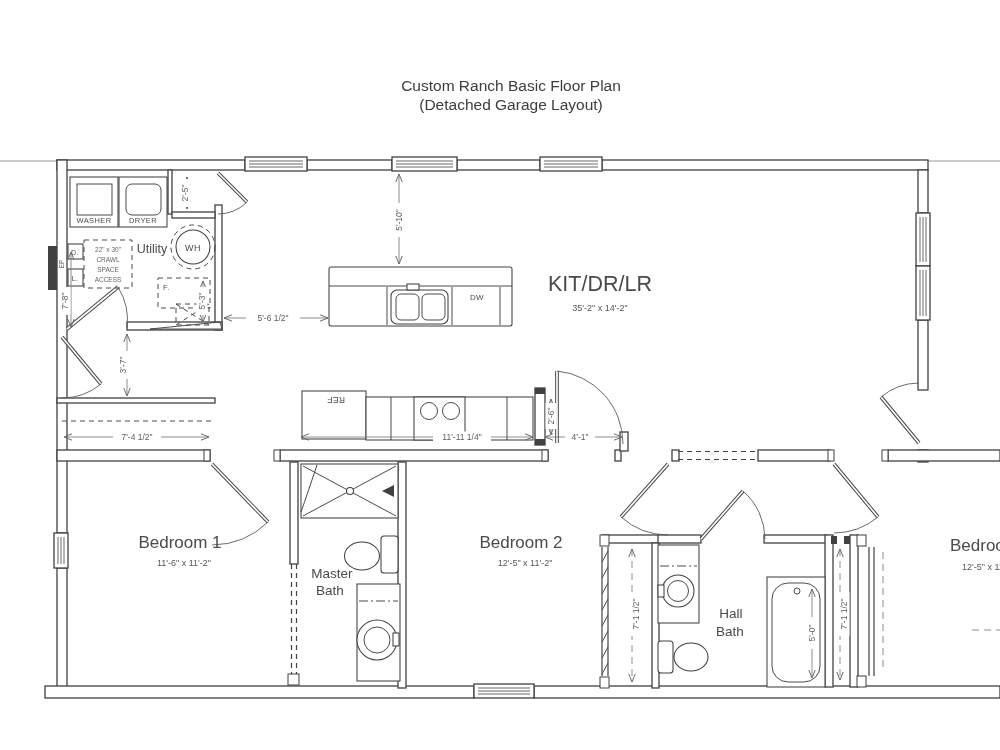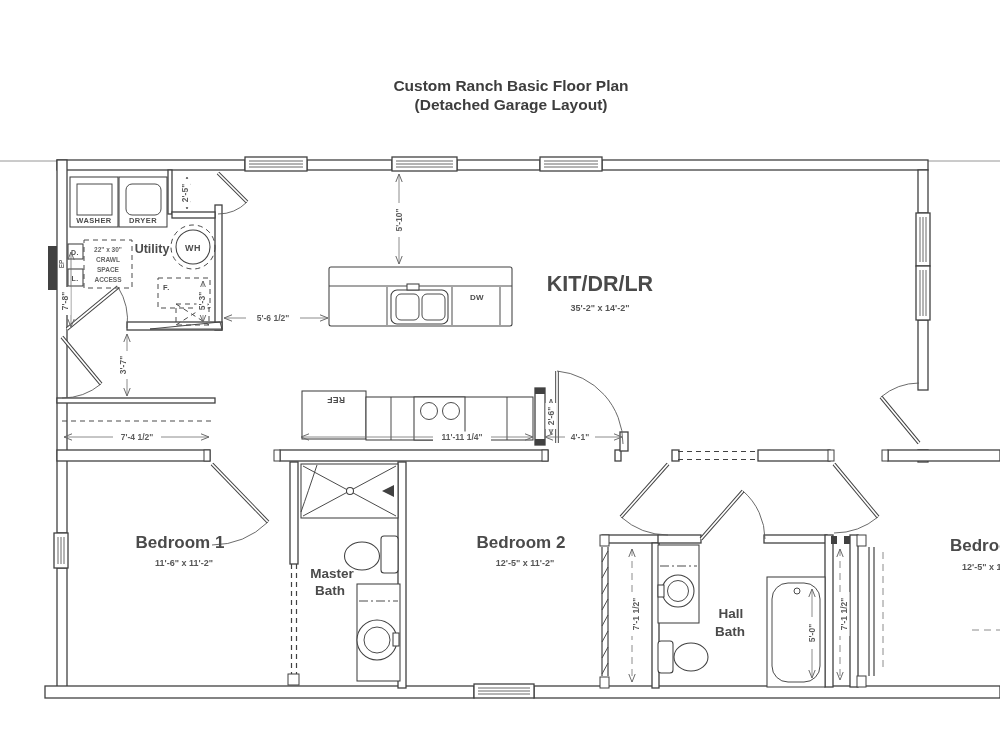--- a/index.html
+++ b/index.html
@@ -1,17 +1,17 @@
 <!DOCTYPE html>
 <html style="--wall: #414141; --dim: #707070; --text: #3d3d3d; --background: #ffffff;"><head>
 <meta charset="utf-8">
 <style>
   :root{ --wall:#414141; --dim:#707070; --text:#3d3d3d; --background:#ffffff; }
   html,body{margin:0;padding:0;background:var(--background);}
-  .stage{width:1000px;height:750px;position:relative;background:var(--background);overflow:hidden;font-weight:bold;}
+  .stage{width:1000px;height:750px;position:relative;background:var(--background);overflow:hidden;}
   svg{display:block;}
   .w{fill:#fff;stroke:var(--wall);stroke-width:1.3;}
   .wl{stroke:var(--wall);stroke-width:1.2;fill:none;}
   .thin{stroke-width:0.8;}
   .jam{fill:var(--wall);stroke:none;}
   .jamo{fill:#fff;stroke:var(--wall);stroke-width:1;}
   .fx{fill:#fff;stroke:var(--wall);stroke-width:1.05;}
   .fxl{stroke:var(--wall);stroke-width:0.95;fill:none;}
   .dash{stroke-dasharray:5 4;}
   .dashdot{stroke-dasharray:9 3 2 3;}

